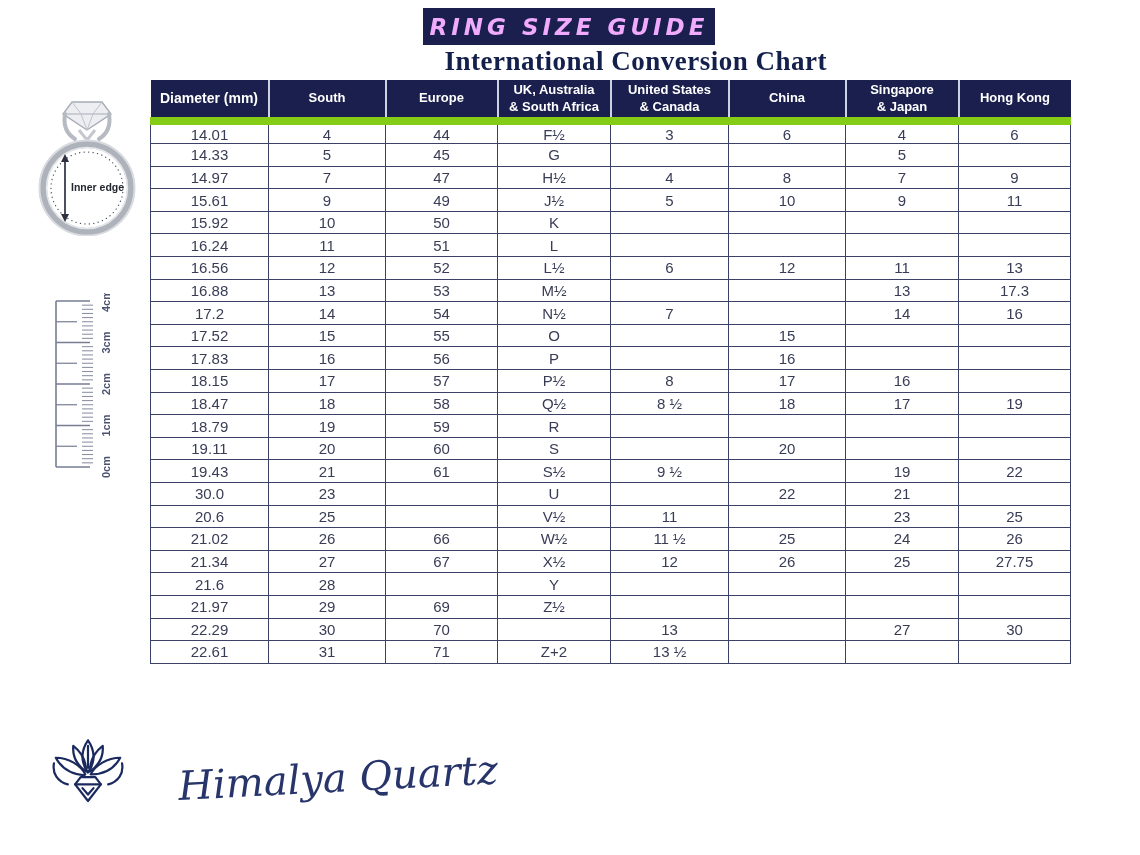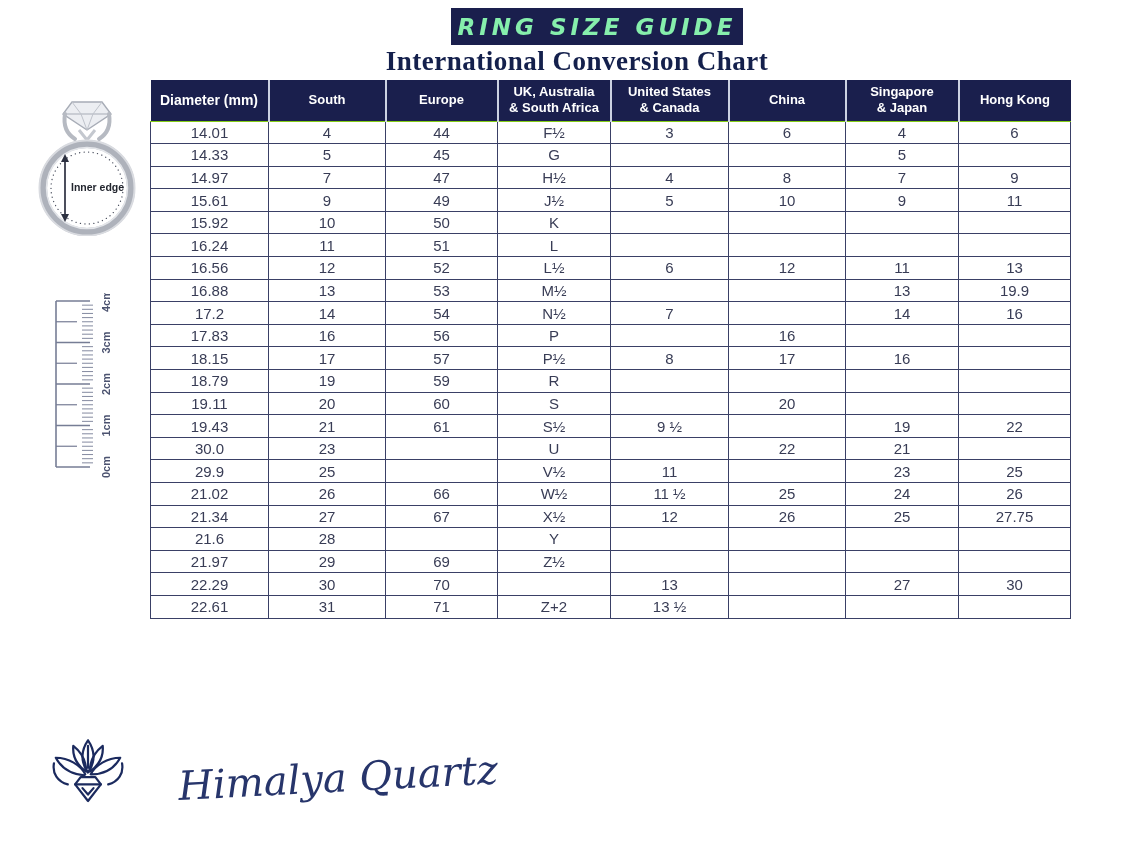--- a/index.html
+++ b/index.html
@@ -4,37 +4,37 @@
 <style>
   * { margin:0; padding:0; box-sizing:border-box; }
   html,body { background:#ffffff; }
   body {
     width:1140px; height:855px; position:relative; overflow:hidden;
     font-family:"Liberation Sans", sans-serif; color:#353a52;
   }
   
   .banner {
     position:absolute; left:423px; top:8px; width:292px; height:37px;
-    background:#1a1f4d; color:#86efac;
+    background:#1a1f4d; color:#f0abfc;
     display:flex; align-items:center; justify-content:center;
     font-family:"DejaVu Sans", sans-serif; font-style:italic; font-weight:bold;
-    font-size:23px; letter-spacing:4px; white-space:nowrap;margin-left:28px;
+    font-size:23px; letter-spacing:4px; white-space:nowrap;
   }
   .subtitle {
-    position:absolute; left:327px; top:46px; width:500px; text-align:center;
+    position:absolute; left:327px; top:46px; width:500px; text-align:right;
     font-family:"Liberation Serif", serif; font-weight:bold; font-size:27px;
     color:#14204c; letter-spacing:0.5px;
   }
   
   .tablewrap { position:absolute; left:150px; top:80px; width:920px; }
   table { border-collapse:collapse; table-layout:fixed; width:920px; }
   th {
     background:#1a1f4d; color:#ffffff; font-weight:bold; font-size:13px;
     height:41px; text-align:center; vertical-align:middle;
-    border-left:2px solid #ccd2e2; border-bottom:1px solid #84cc16;
+    border-left:2px solid #ccd2e2; border-bottom:8px solid #84cc16;
     white-space:pre-line; line-height:1.25; padding:0 2px;
   }
   th:first-child { border-left:none; font-size:14px; }
   td {
     border:1.6px solid #3a4066; height:22.6px; text-align:center;
     font-size:15px; color:#383c55; padding:0; line-height:1;
   }
   
   .ring-svg  { position:absolute; left:25px;  top:96px; }
   .ruler-svg { position:absolute; left:50px;  top:293px; }
@@ -260,31 +260,41 @@
           <td>13</td>
         </tr>
         <tr>
           <td>16.88</td>
           <td>13</td>
           <td>53</td>
           <td>M½</td>
           <td></td>
           <td></td>
           <td>13</td>
-          <td>19.9</td>
+          <td>17.3</td>
         </tr>
         <tr>
           <td>17.2</td>
           <td>14</td>
           <td>54</td>
           <td>N½</td>
           <td>7</td>
           <td></td>
           <td>14</td>
           <td>16</td>
+        </tr>
+        <tr>
+          <td>17.52</td>
+          <td>15</td>
+          <td>55</td>
+          <td>O</td>
+          <td></td>
+          <td>15</td>
+          <td></td>
+          <td></td>
         </tr>
         <tr>
           <td>17.83</td>
           <td>16</td>
           <td>56</td>
           <td>P</td>
           <td></td>
           <td>16</td>
           <td></td>
           <td></td>
@@ -293,20 +303,30 @@
           <td>18.15</td>
           <td>17</td>
           <td>57</td>
           <td>P½</td>
           <td>8</td>
           <td>17</td>
           <td>16</td>
           <td></td>
         </tr>
         <tr>
+          <td>18.47</td>
+          <td>18</td>
+          <td>58</td>
+          <td>Q½</td>
+          <td>8 ½</td>
+          <td>18</td>
+          <td>17</td>
+          <td>19</td>
+        </tr>
+        <tr>
           <td>18.79</td>
           <td>19</td>
           <td>59</td>
           <td>R</td>
           <td></td>
           <td></td>
           <td></td>
           <td></td>
         </tr>
         <tr>
@@ -333,21 +353,21 @@
           <td>30.0</td>
           <td>23</td>
           <td></td>
           <td>U</td>
           <td></td>
           <td>22</td>
           <td>21</td>
           <td></td>
         </tr>
         <tr>
-          <td>29.9</td>
+          <td>20.6</td>
           <td>25</td>
           <td></td>
           <td>V½</td>
           <td>11</td>
           <td></td>
           <td>23</td>
           <td>25</td>
         </tr>
         <tr>
           <td>21.02</td>

